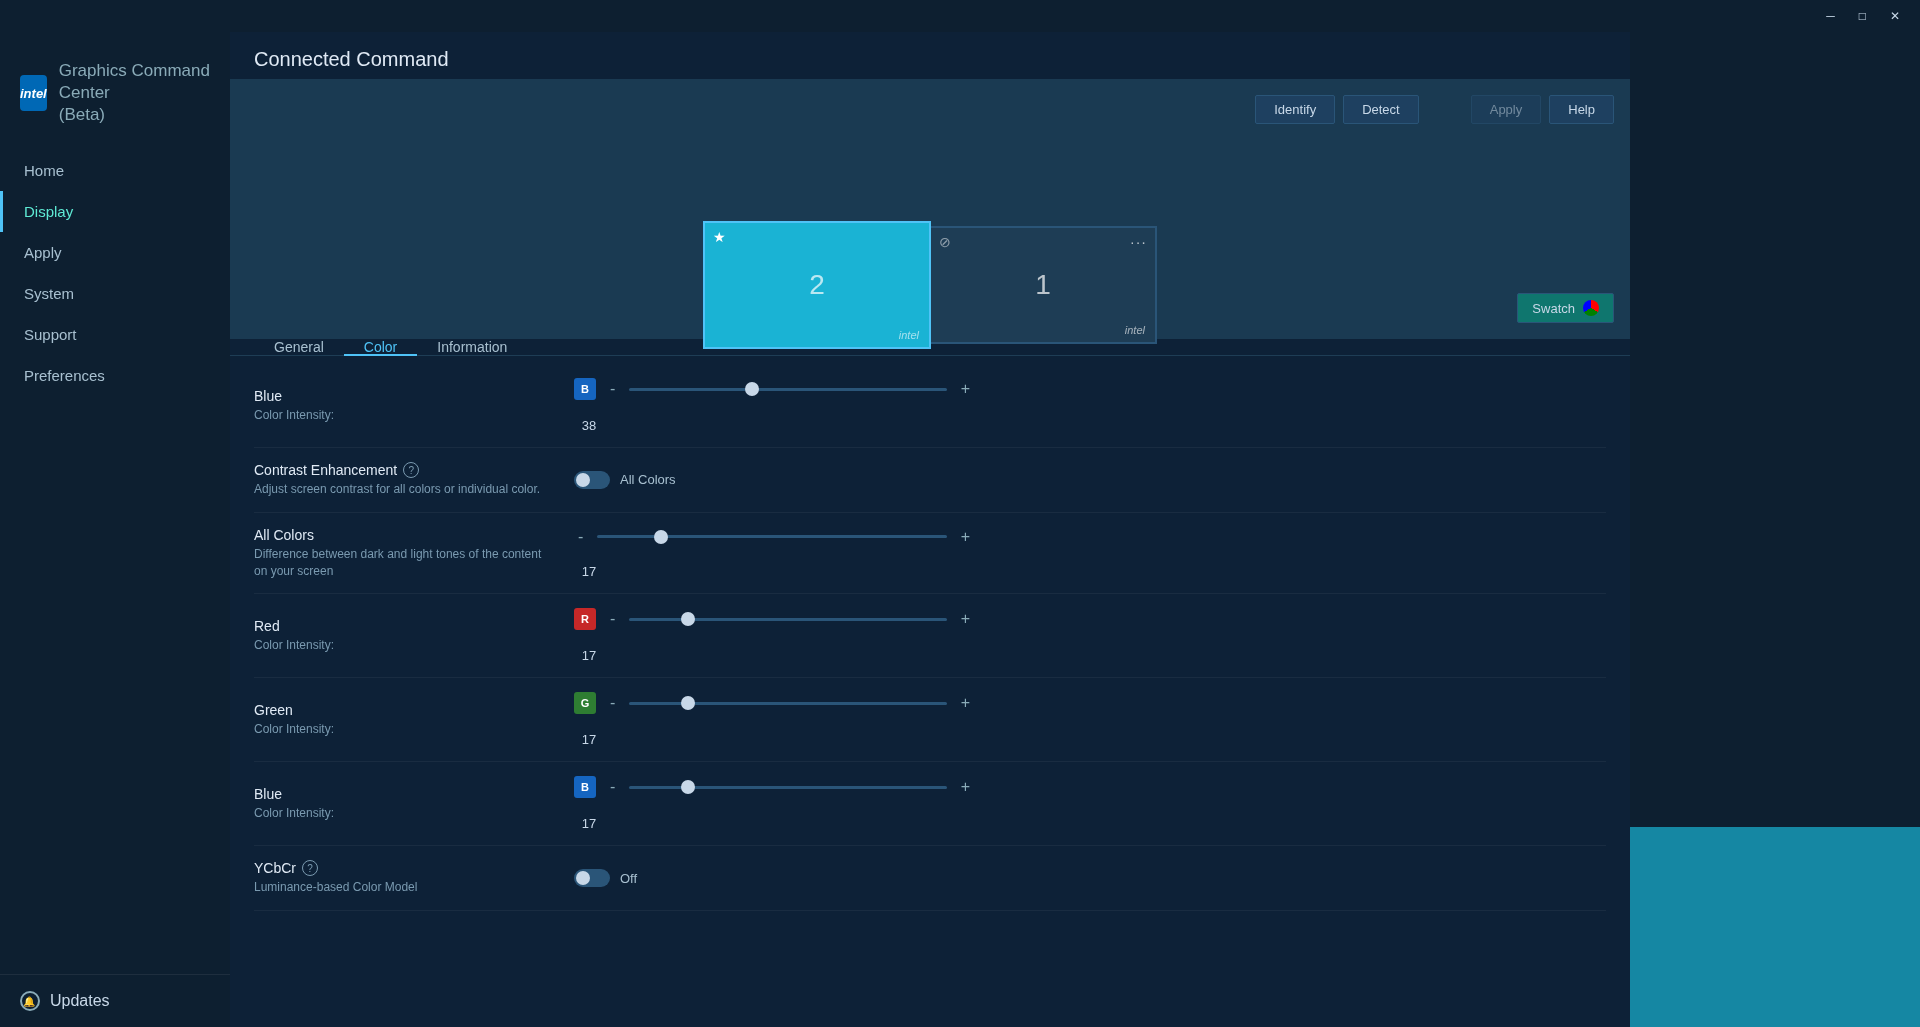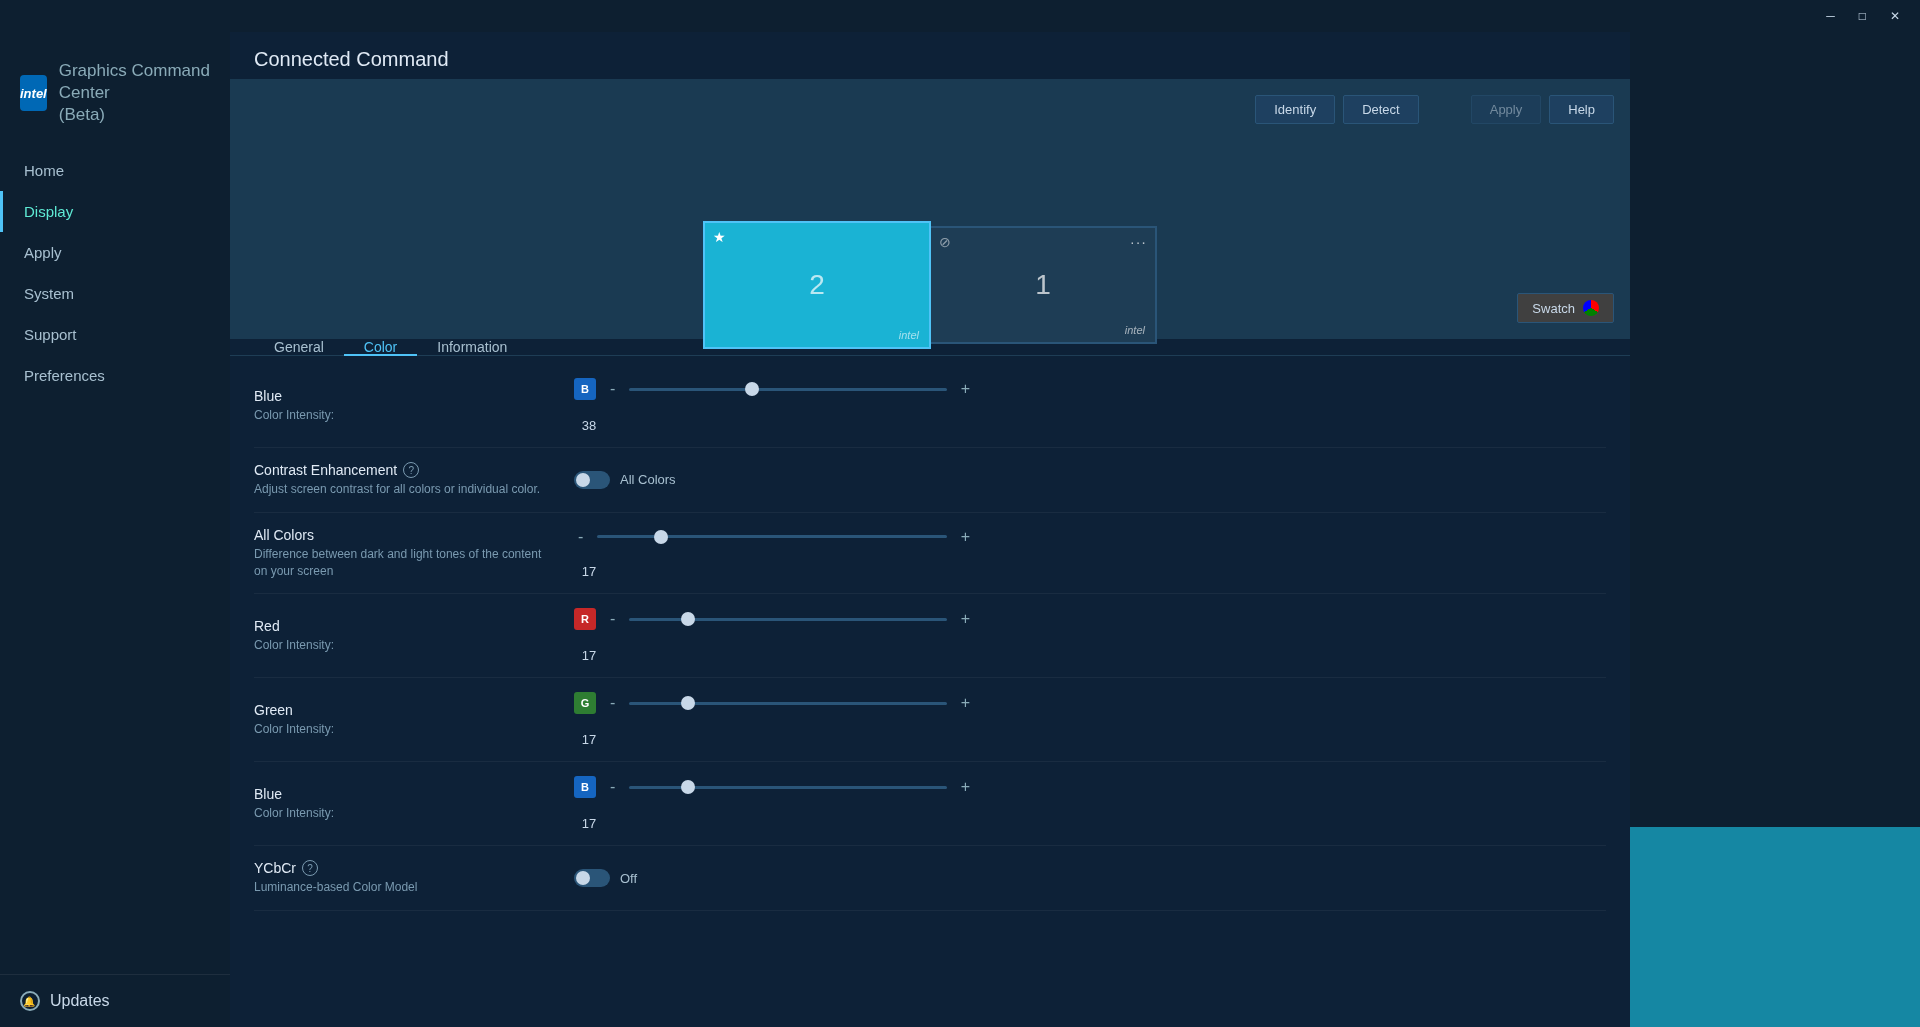--- a/index.html
+++ b/index.html
@@ -229,21 +229,21 @@
       right: 8px;
       color: rgba(255,255,255,0.7);
       font-size: 14px;
       letter-spacing: 1px;
     }
 
     .swatch-btn {
       position: absolute;
       bottom: 16px;
       right: 16px;
-      background: #404040;
+      background: #0f766e;
       border: 1px solid #2a5578;
       color: #c8d8e8;
       padding: 6px 14px;
       font-size: 13px;
       cursor: pointer;
       border-radius: 2px;
       display: flex;
       align-items: center;
       gap: 8px;
     }

